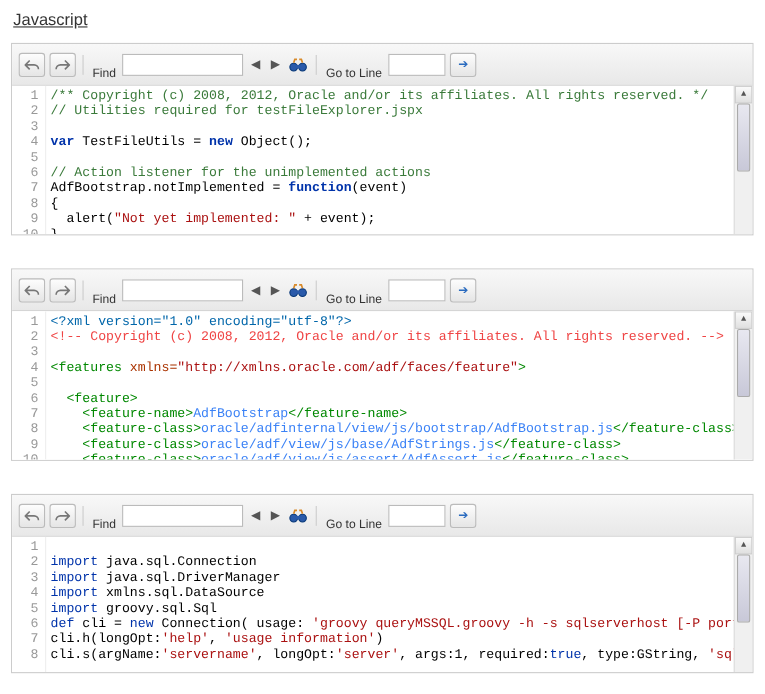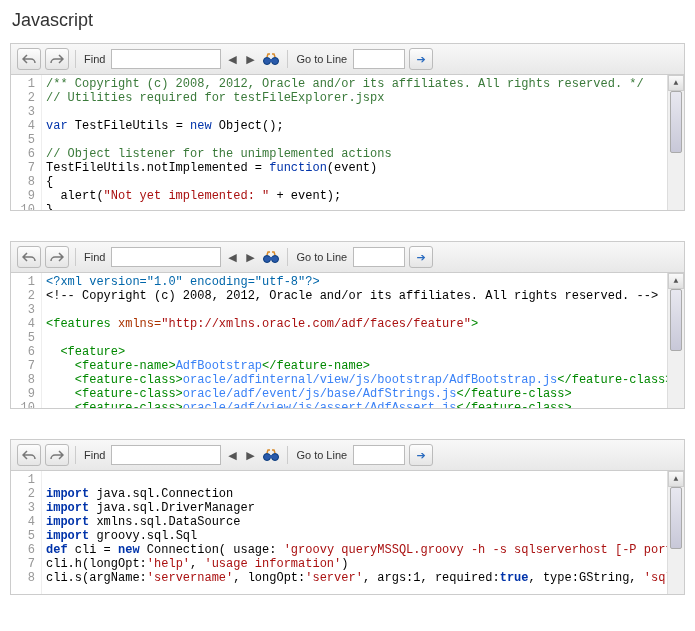--- a/index.html
+++ b/index.html
@@ -8,24 +8,25 @@
     font-family: Arial, sans-serif;
     font-size: 13px;
     background: #fff;
     width: 695px;
     box-sizing: border-box;
   }
   .section {
     margin-bottom: 30px;
   }
   .section-title {
-    font-size: 18px;
+    font-size: 15px;
     color: #333;
     margin-bottom: 12px;
     padding-left: 2px;
+    text-decoration: underline;
   }
   .editor-box {
     border: 1px solid #ccc;
     background: #fff;
     overflow: hidden;
   }
   .toolbar {
     background: linear-gradient(to bottom, #f8f8f8, #e8e8e8);
     border-bottom: 1px solid #ccc;
     padding: 4px 6px;
@@ -48,20 +49,21 @@
   }
   .tb-sep {
     width:1px;
     height:18px;
     background:#ccc;
     margin:0 2px;
   }
   .tb-label {
     color:#333;
     padding: 0 2px;
+    margin-top: 17px;
   }
   .tb-input {
     height:18px;
     border:1px solid #bbb;
     background:#fff;
     padding:0 4px;
     font-size:11px;
   }
   .tb-input.find { width:100px; }
   .tb-input.line { width:42px; }
@@ -132,24 +134,24 @@
   }
   .scroll-thumb {
     position:absolute;
     top:16px;left:2px;right:2px;
     height:60px;
     background:linear-gradient(to bottom,#e8e8f0,#c8c8d8);
     border:1px solid #aaa;
     border-radius:2px;
   }
   
-  .c-comment { color:#000000;text-align:right; }
+  .c-comment { color:#ef4444;text-align:right; }
   .c-comment-green { color:#3a7a3a; }
-  .c-keyword { color:#0033aa; font-weight:normal;}
-  .c-keyword-nb { color:#0033aa;font-weight:bold;}
+  .c-keyword { color:#0033aa; font-weight:bold;}
+  .c-keyword-nb { color:#0033aa;}
   .c-string { color:#aa1111; }
   .c-tag { color:#008800;text-align:center;}
   .c-attr { color:#aa3300;}
   .c-decl { color:#0066aa;}
   .c-brown { color:#3b82f6;}
 </style>
 </head>
 <body>
 
 <div class="section">
@@ -195,22 +197,22 @@
 <div>7</div>
 <div>8</div>
 <div>9</div>
 <div>10</div>
       </div>
       <div class="code"><span class="c-comment-green">/** Copyright (c) 2008, 2012, Oracle and/or its affiliates. All rights reserved. */</span>
 <span class="c-comment-green">// Utilities required for testFileExplorer.jspx</span>
 
 <span class="c-keyword">var</span><span> TestFileUtils = </span><span class="c-keyword">new</span><span> Object();</span>
 
-<span class="c-comment-green">// Object listener for the unimplemented actions</span>
-<span>TestFileUtils.notImplemented = </span><span class="c-keyword">function</span><span>(event)</span>
+<span class="c-comment-green">// Action listener for the unimplemented actions</span>
+<span>AdfBootstrap.notImplemented = </span><span class="c-keyword">function</span><span>(event)</span>
 <span>{</span>
 <span>  alert(</span><span class="c-string">"Not yet implemented: "</span><span> + event);</span>
 <span>}</span></div>
       <div class="scrollbar">
         <div class="scroll-arrow">▲</div>
         <div class="scroll-thumb"></div>
       </div>
     </div>
   </div>
 </div>
@@ -260,21 +262,21 @@
 <div>10</div>
       </div>
       <div class="code"><span class="c-decl">&lt;?xml version="1.0" encoding="utf-8"?&gt;</span>
 <span class="c-comment">&lt;!-- Copyright (c) 2008, 2012, Oracle and/or its affiliates. All rights reserved. --&gt;</span>
 
 <span class="c-tag">&lt;features</span><span class="c-attr"> xmlns=</span><span class="c-string">"http://xmlns.oracle.com/adf/faces/feature"</span><span class="c-tag">&gt;</span>
 
 <span class="c-tag">  &lt;feature&gt;</span>
 <span class="c-tag">    &lt;feature-name&gt;</span><span class="c-brown">AdfBootstrap</span><span class="c-tag">&lt;/feature-name&gt;</span>
 <span class="c-tag">    &lt;feature-class&gt;</span><span class="c-brown">oracle/adfinternal/view/js/bootstrap/AdfBootstrap.js</span><span class="c-tag">&lt;/feature-class&gt;</span>
-<span class="c-tag">    &lt;feature-class&gt;</span><span class="c-brown">oracle/adf/event/js/base/AdfStrings.js</span><span class="c-tag">&lt;/feature-class&gt;</span>
+<span class="c-tag">    &lt;feature-class&gt;</span><span class="c-brown">oracle/adf/view/js/base/AdfStrings.js</span><span class="c-tag">&lt;/feature-class&gt;</span>
 <span class="c-tag">    &lt;feature-class&gt;</span><span class="c-brown">oracle/adf/view/js/assert/AdfAssert.js</span><span class="c-tag">&lt;/feature-class&gt;</span></div>
       <div class="scrollbar">
         <div class="scroll-arrow">▲</div>
         <div class="scroll-thumb"></div>
       </div>
     </div>
   </div>
 </div>
 
 <div class="section" style="margin-bottom:0">

